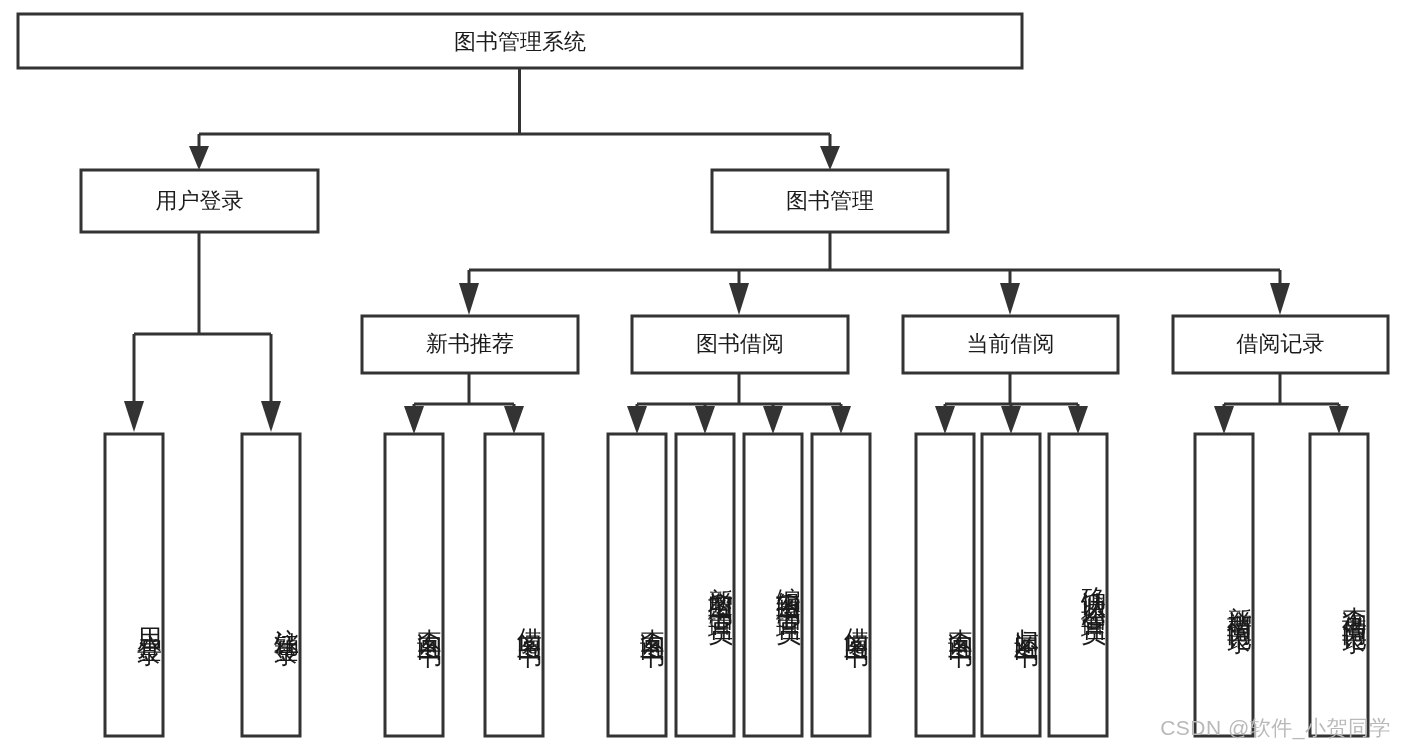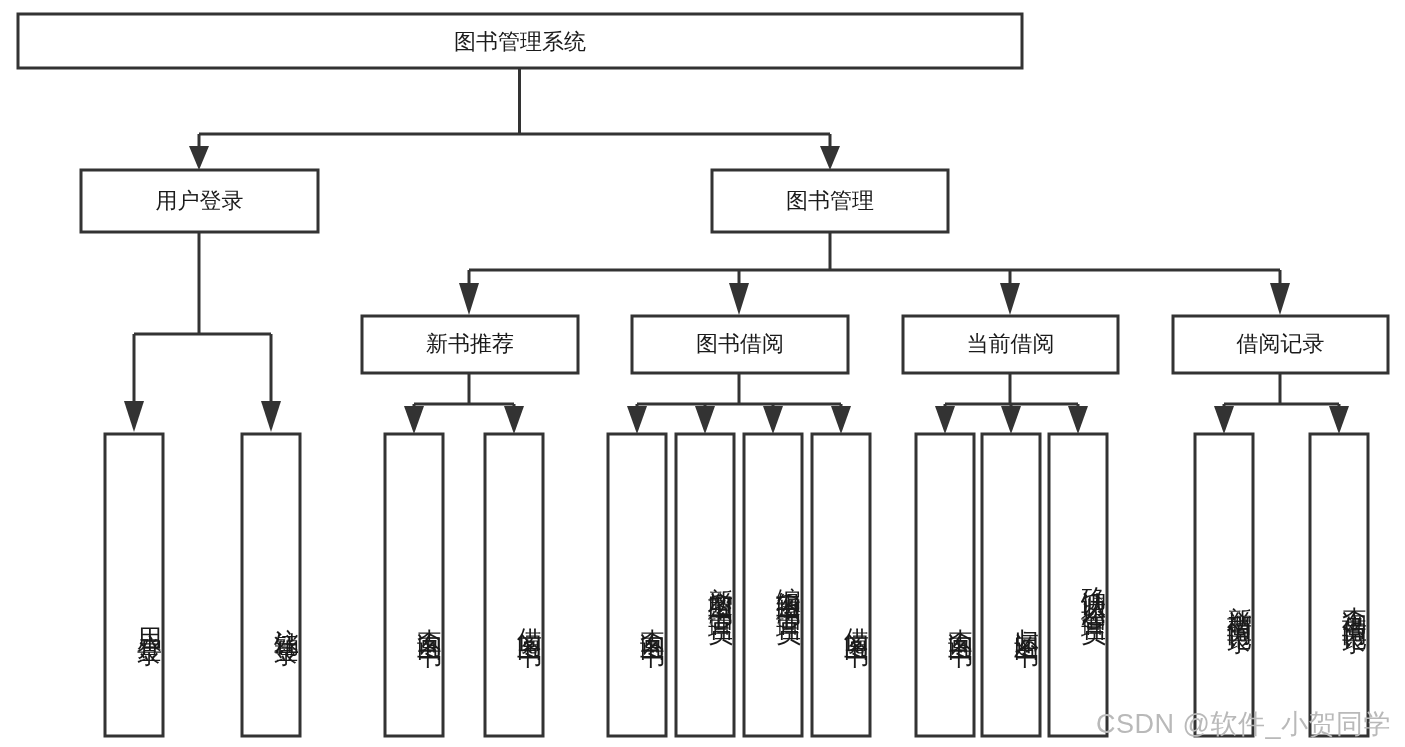--- a/index.html
+++ b/index.html
@@ -59,21 +59,21 @@
     letter-spacing: 5px;
     color: #1a1a1a;
     white-space: nowrap;
     pointer-events: none;
   }
   .watermark {
     position: absolute;
     right: 14px;
     bottom: 5px;
     font-family: "Liberation Sans", "DejaVu Sans", sans-serif;
-    font-size: 27px;
+    font-size: 21px;
     color: #b9b9b9;
     white-space: nowrap;
     letter-spacing: 0.5px;
   }
 </style>
 </head>
 <body>
 
 <div id="diagram-root">
 

